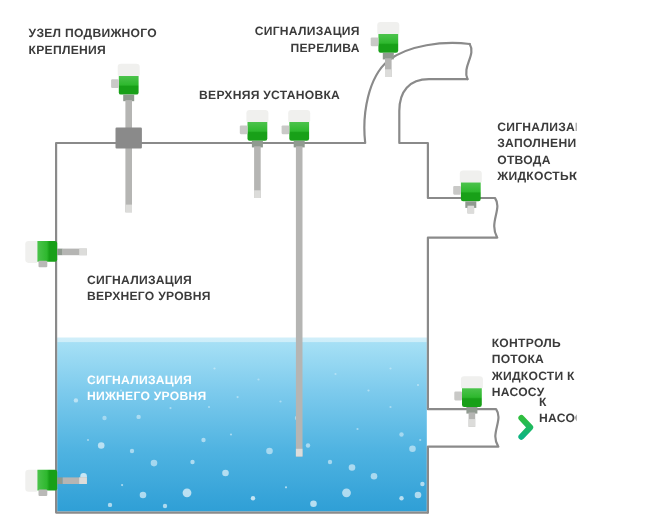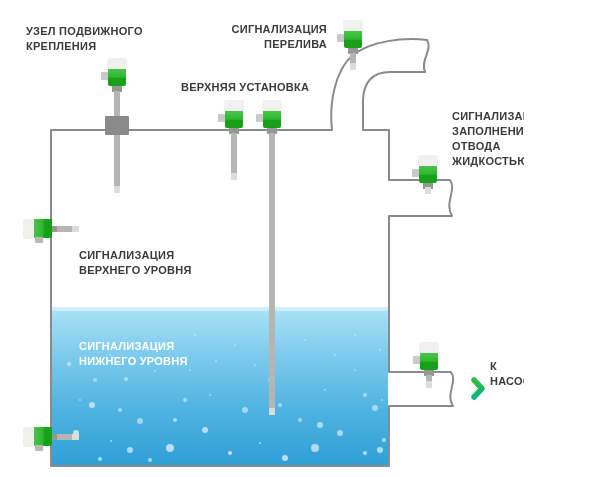--- a/index.html
+++ b/index.html
@@ -169,15 +169,17 @@
   <div class="lbl lbl-overflow">СИГНАЛИЗАЦИЯ
 ПЕРЕЛИВА</div>
   <div class="lbl lbl-topinst">ВЕРХНЯЯ УСТАНОВКА</div>
   <div class="lbl lbl-outfill">СИГНАЛИЗАЦИЯ
 ЗАПОЛНЕНИЯ
 ОТВОДА ЖИДКОСТЬЮ</div>
   <div class="lbl lbl-upper">СИГНАЛИЗАЦИЯ
 ВЕРХНЕГО УРОВНЯ</div>
   <div class="lbl lbl-lower">СИГНАЛИЗАЦИЯ
 НИЖНЕГО УРОВНЯ</div>
+  <div class="lbl lbl-pumpflow">КОНТРОЛЬ ПОТОКА
+ЖИДКОСТИ К НАСОСУ</div>
   <div class="lbl lbl-topump">К НАСОСУ</div>
 
 </div>
 
 </body></html>

